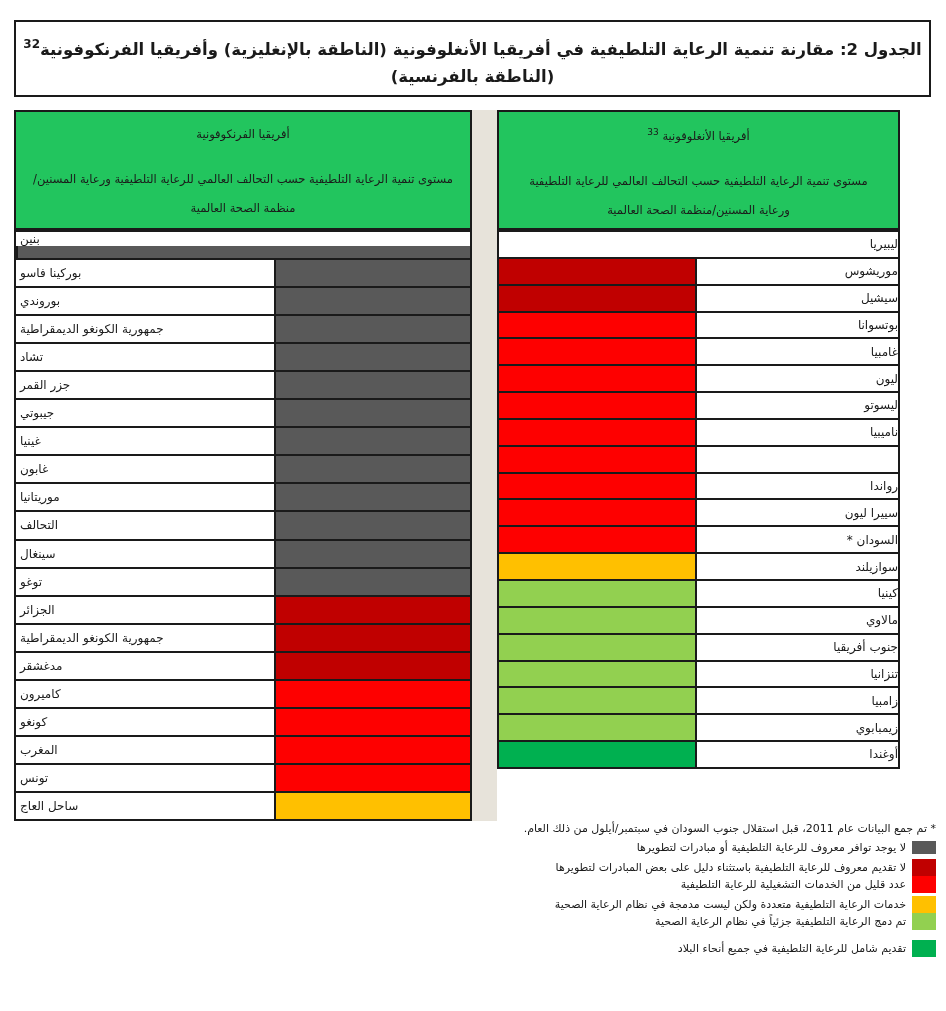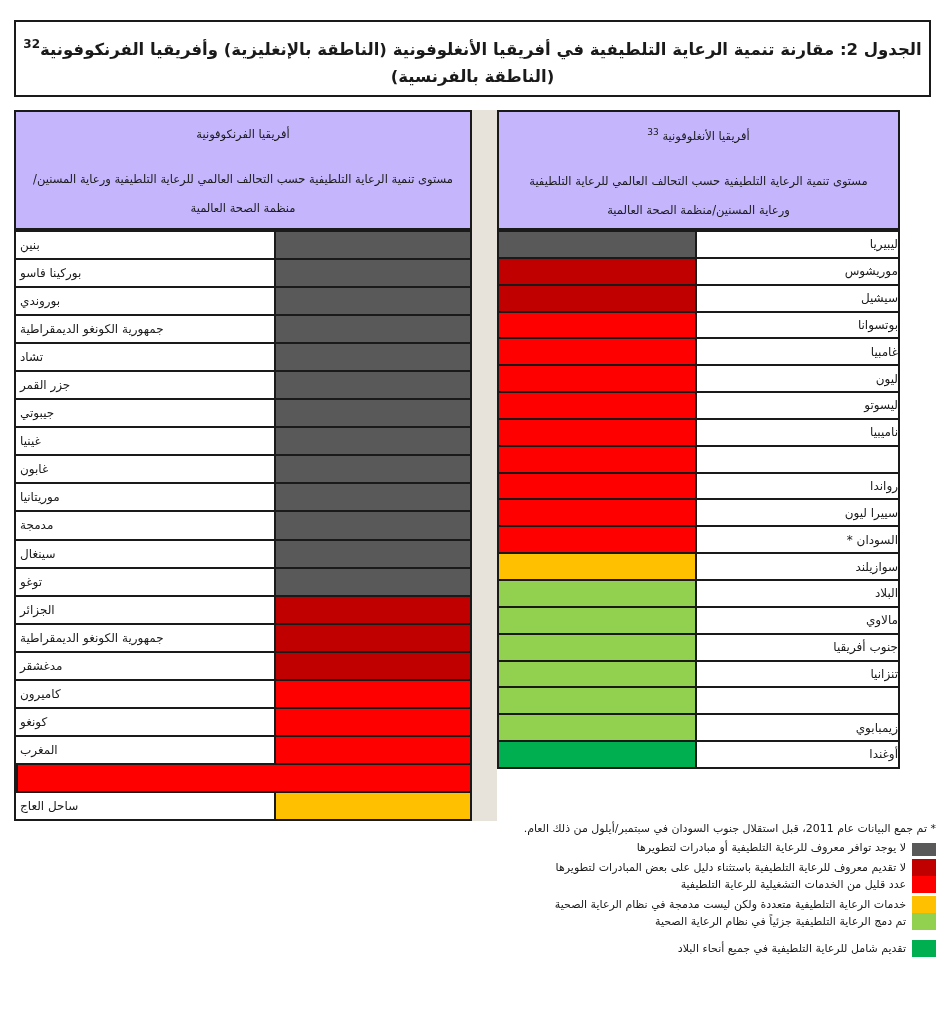--- a/index.html
+++ b/index.html
@@ -13,41 +13,41 @@
     left: 14px; top: 20px; width: 917px; height: 77px;
     border: 2px solid #1a1a1a; background: #fff;
     text-align: center; direction: rtl;
     font-weight: bold; font-size: 16.5px; line-height: 27px;
     padding-top: 9px;
   }
   .title-box sup { font-size: 12px; }
 
   
   .hdr {
-    top: 110px; height: 120px; border: 2px solid #1a1a1a; background: #c4b5fd;
+    top: 110px; height: 120px; border: 2px solid #1a1a1a; background: #22c55e;
     direction: rtl; text-align: center; font-size: 11.5px; z-index: 2;
   }
   .hdr-fr { left: 14px; width: 458px; }
   .hdr-en { left: 497px; width: 403px; }
   .hdr-title { margin-top: 15px; margin-bottom: 8px; }
   .hdr-title sup { font-size: 9px; }
   .hdr-sub { line-height: 29px; padding: 0 14px; margin-top: 24px; }
 
   
   .strip { left: 472px; top: 110px; width: 25px; height: 711px; background: #e7e3da; z-index: 1; }
 
   
   .ctable {
     top: 230px; border: 2px solid #1a1a1a; background: #fff;
     display: flex; flex-direction: column; z-index: 2;
   }
   .ctable-fr { left: 14px; width: 458px; height: 591px; }
   .ctable-en { left: 497px; width: 403px; height: 539px; }
   .row { flex: 1; display: flex; border-top: 2px solid #1a1a1a; min-height: 0; }
-  .row:first-child { border-top: none; }
+  .row:first-child { border-top: none; flex-direction: column; }
   .cell-label {
     direction: rtl; font-size: 12px; display: flex; align-items: center;
     background: #fff; overflow: hidden; white-space: nowrap;
   }
   .ctable-fr .cell-label { width: 258px; border-left: none; justify-content: flex-end; padding-left: 4px; padding-right: 0; }
   .ctable-fr .cell-label { border-right: none; }
   .ctable-fr .cell-color { flex: 1; border-right: 2px solid #1a1a1a; border-right-width: 0; border-left: 2px solid #1a1a1a; }
   .ctable-fr .cell-label { order: 0; padding-right: 6px; justify-content: flex-end; }
   .ctable-fr .cell-color { order: 1; }
   .ctable-en .cell-color { width: 198px; border-right: 2px solid #1a1a1a; }
@@ -60,21 +60,21 @@
     white-space: nowrap;
   }
   .lrow { display: flex; align-items: center; height: 17px; }
   .lrow .ltext {
     flex: 1; direction: rtl; text-align: left; font-size: 11px; line-height: 16px;
     white-space: nowrap; overflow: hidden; padding-left: 6px;
   }
   
   .lrow .ltext { text-align: right; padding-left: 0; padding-right: 0; margin-right: 6px; }
   .lrow .lswatch { width: 24px; height: 17px; flex: none; }
-  .lrow.gap-small { margin-bottom: 3px; align-items: flex-end; }
+  .lrow.gap-small { margin-bottom: 3px; }
   .lrow.gap-big { margin-bottom: 10px; }
   .lswatch.sw-gray { height: 13px; }
 </style>
 </head>
 <body>
 
 <div class="abs title-box">
   <span>الجدول 2: مقارنة تنمية الرعاية التلطيفية في أفريقيا الأنغلوفونية (الناطقة بالإنغليزية) وأفريقيا الفرنكوفونية</span><sup>32</sup>
   <div>(الناطقة بالفرنسية)</div>
 </div>
@@ -126,21 +126,21 @@
     </div>
     <div class="row">
       <div class="cell-label">غابون</div>
       <div class="cell-color" style="background: rgb(89, 89, 89);"></div>
     </div>
     <div class="row">
       <div class="cell-label">موريتانيا</div>
       <div class="cell-color" style="background: rgb(89, 89, 89);"></div>
     </div>
     <div class="row">
-      <div class="cell-label">مدمجة</div>
+      <div class="cell-label">التحالف</div>
       <div class="cell-color" style="background: rgb(89, 89, 89);"></div>
     </div>
     <div class="row">
       <div class="cell-label">سينغال</div>
       <div class="cell-color" style="background: rgb(89, 89, 89);"></div>
     </div>
     <div class="row">
       <div class="cell-label">توغو</div>
       <div class="cell-color" style="background: rgb(89, 89, 89);"></div>
     </div>
@@ -162,20 +162,21 @@
     </div>
     <div class="row">
       <div class="cell-label">كونغو</div>
       <div class="cell-color" style="background: rgb(254, 0, 0);"></div>
     </div>
     <div class="row">
       <div class="cell-label">المغرب</div>
       <div class="cell-color" style="background: rgb(254, 0, 0);"></div>
     </div>
     <div class="row">
+      <div class="cell-label">تونس</div>
       <div class="cell-color" style="background: rgb(254, 0, 0);"></div>
     </div>
     <div class="row">
       <div class="cell-label">ساحل العاج</div>
       <div class="cell-color" style="background: rgb(255, 192, 0);"></div>
     </div>
   </div>
 
 <div class="abs ctable ctable-en" id="table-en">
     <div class="row">
@@ -224,36 +225,37 @@
     <div class="row">
       <div class="cell-color" style="background: rgb(254, 0, 0);"></div>
       <div class="cell-label">السودان *</div>
     </div>
     <div class="row">
       <div class="cell-color" style="background: rgb(255, 192, 0);"></div>
       <div class="cell-label">سوازيلند</div>
     </div>
     <div class="row">
       <div class="cell-color" style="background: rgb(146, 208, 80);"></div>
-      <div class="cell-label">البلاد</div>
+      <div class="cell-label">كينيا</div>
     </div>
     <div class="row">
       <div class="cell-color" style="background: rgb(146, 208, 80);"></div>
       <div class="cell-label">مالاوي</div>
     </div>
     <div class="row">
       <div class="cell-color" style="background: rgb(146, 208, 80);"></div>
       <div class="cell-label">جنوب أفريقيا</div>
     </div>
     <div class="row">
       <div class="cell-color" style="background: rgb(146, 208, 80);"></div>
       <div class="cell-label">تنزانيا</div>
     </div>
     <div class="row">
       <div class="cell-color" style="background: rgb(146, 208, 80);"></div>
+      <div class="cell-label">زامبيا</div>
     </div>
     <div class="row">
       <div class="cell-color" style="background: rgb(146, 208, 80);"></div>
       <div class="cell-label">زيمبابوي</div>
     </div>
     <div class="row">
       <div class="cell-color" style="background: rgb(0, 176, 80);"></div>
       <div class="cell-label">أوغندا</div>
     </div>
   </div>

